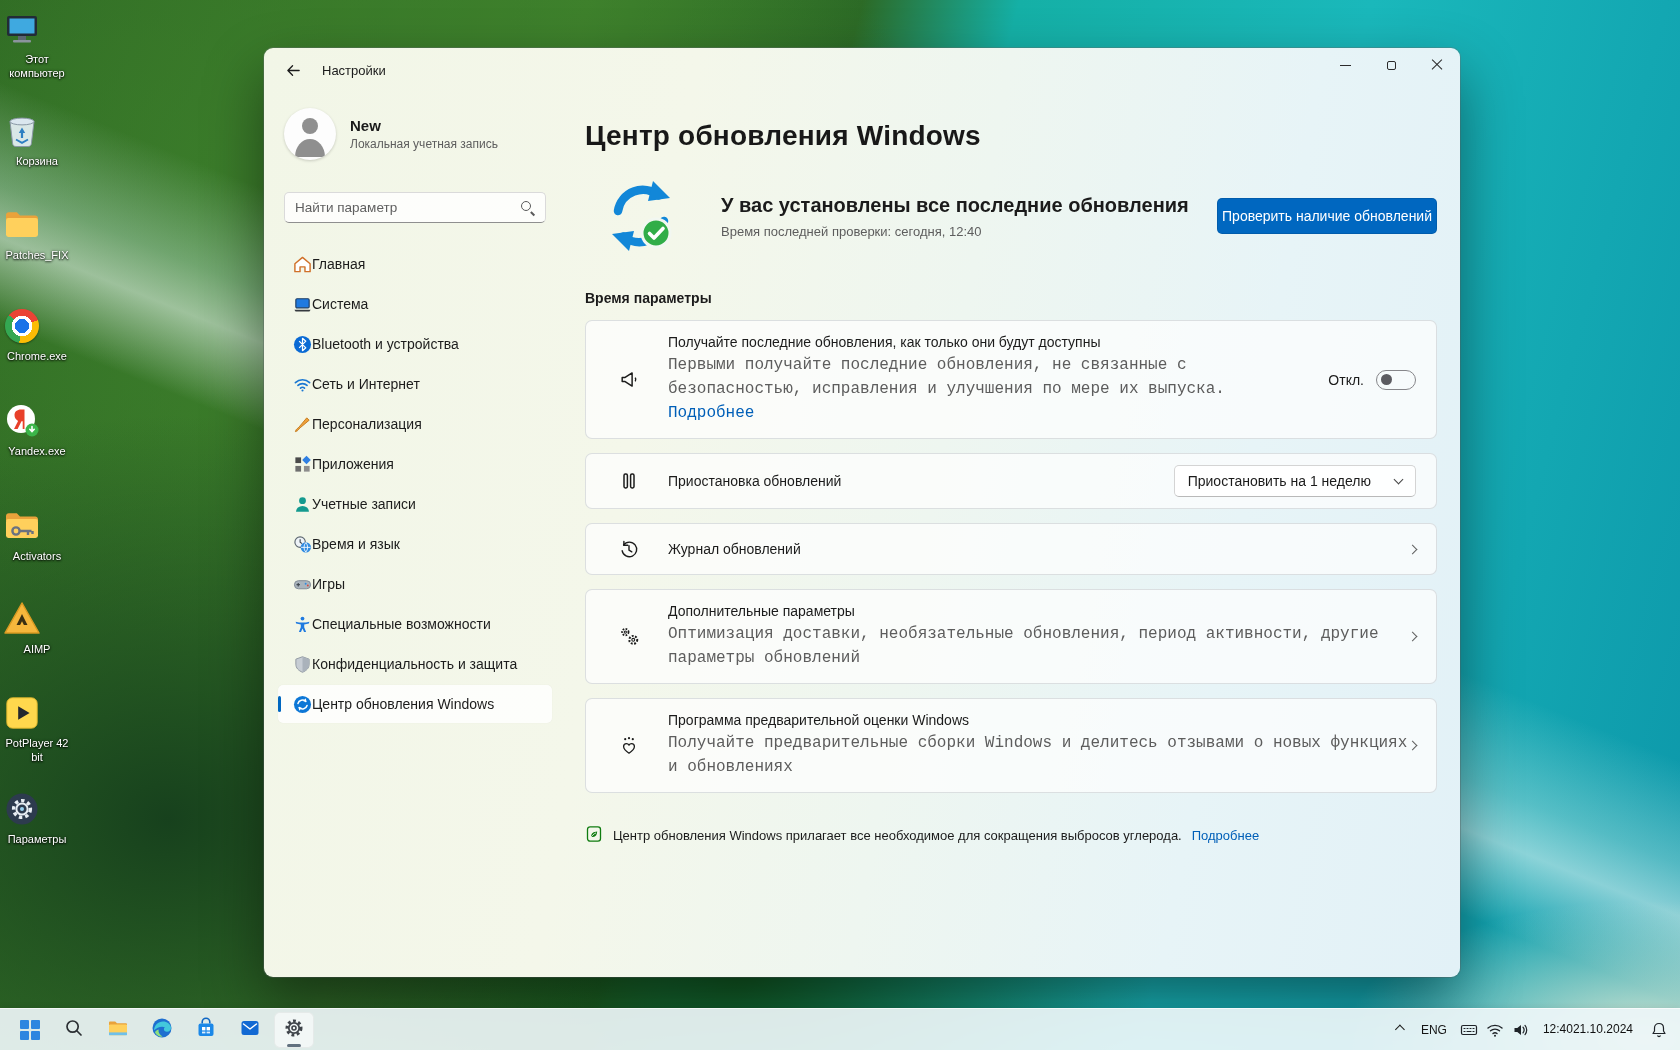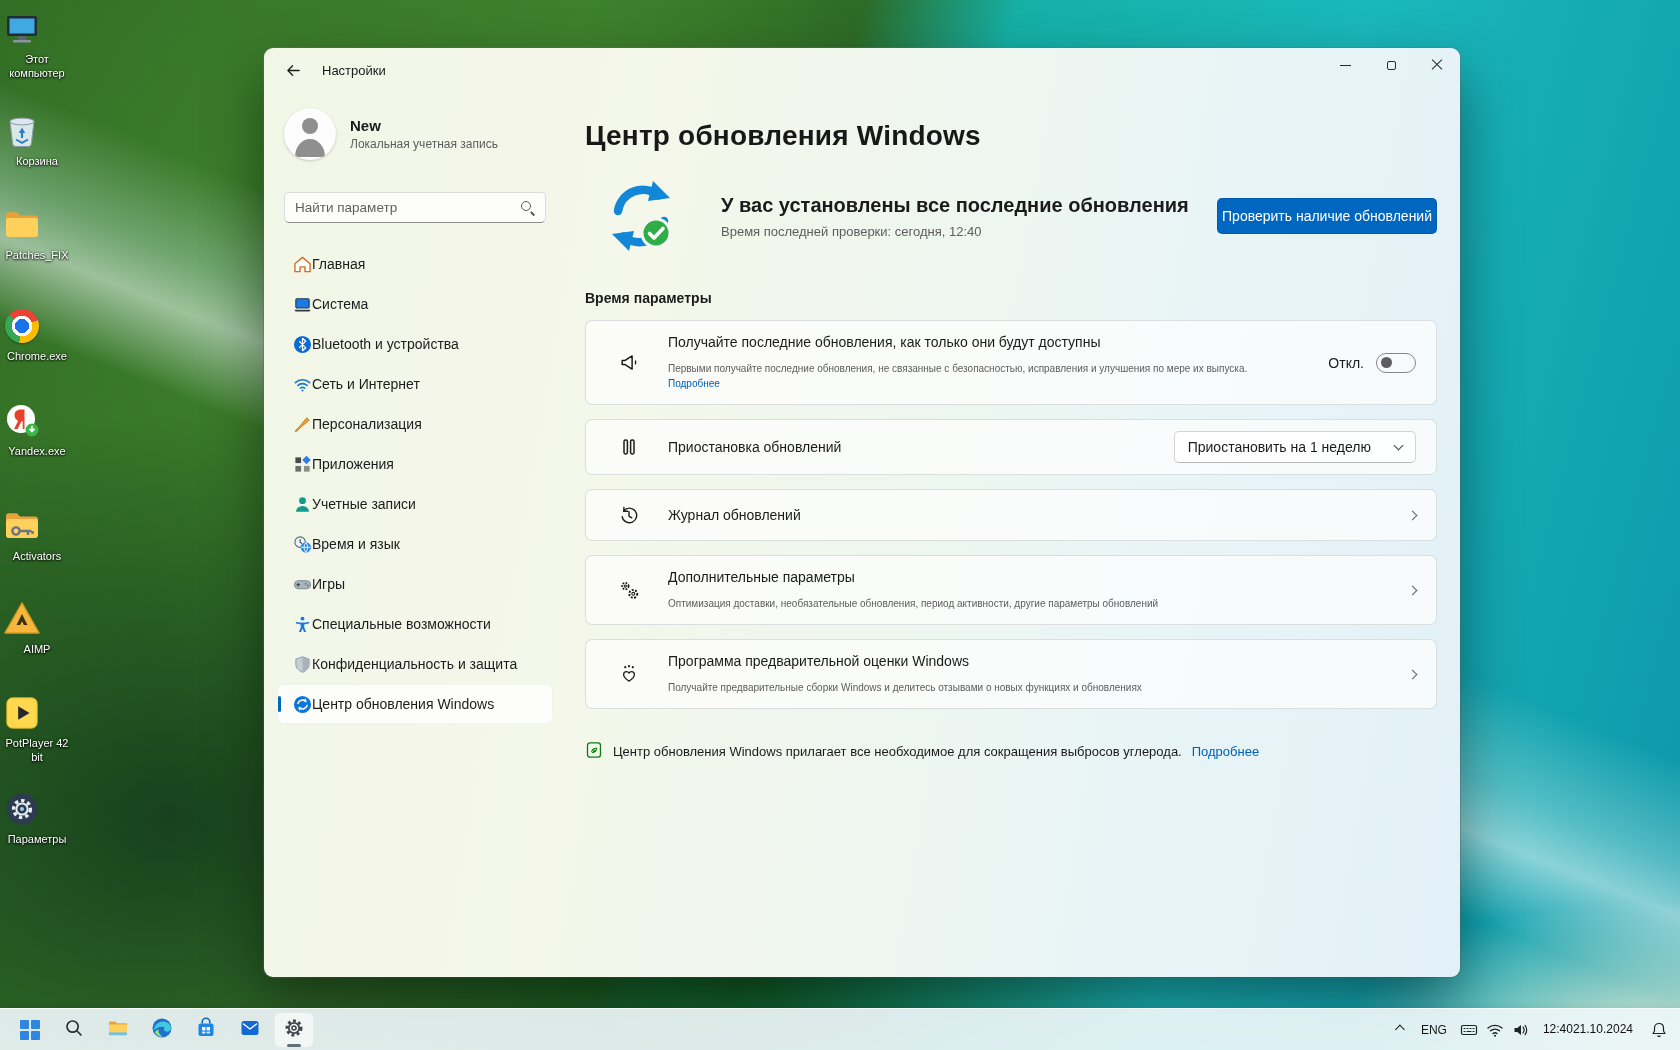--- a/index.html
+++ b/index.html
@@ -91,21 +91,21 @@
   .check-btn { margin-left:auto; background:#0067c0; color:#fff; font-size:14px; padding:9px 4px;
     border-radius:5px; border:1px solid rgba(0,0,0,.1); font-family:inherit; cursor:pointer; }
 
   .section-label { margin-top:36px; font-size:14px; font-weight:700; color:#1b1b1b; }
 
   .card { background:rgba(253,254,254,.74); border:1px solid rgba(205,210,212,.7); border-radius:7px;
     margin-top:14px; display:flex; align-items:center; padding:0 20px 0 30px; min-height:52px; }
   .ric { width:26px; display:flex; justify-content:center; margin-right:26px; flex:none; }
   .card-text { padding:13px 0; }
   .card-title { font-size:14px; color:#1b1b1b; }
-  .card-desc { font-size:10px; color:#5d5d5d; margin-top:11px; line-height:1.5; max-width:610px; }
+  .card-desc { font-size:16px; color:#5d5d5d; margin-top:3px; line-height:1.5; max-width:610px;font-family:Liberation Mono, monospace; }
   .link { color:#005fb8; text-decoration:none; cursor:pointer; }
   .right { margin-left:auto; display:flex; align-items:center; gap:12px; }
   .toggle-label { font-size:14px; color:#1b1b1b;text-align:center; }
   .toggle { width:40px; height:20px; border:1px solid #86868a; border-radius:10px; position:relative;
     background:transparent; flex:none; cursor:pointer; }
   .toggle::after { content:""; position:absolute; left:4px; top:3.5px; width:11px; height:11px;
     border-radius:50%; background:#5c5c61; }
   .dropdown-btn { display:flex; align-items:center; gap:24px; background:rgba(255,255,255,.88);
     border:1px solid #d4d4d4; border-bottom-color:#b9b9b9; border-radius:5px; padding:7px 13px;
     font-size:14px; color:#1b1b1b; font-family:inherit; cursor:pointer; }

